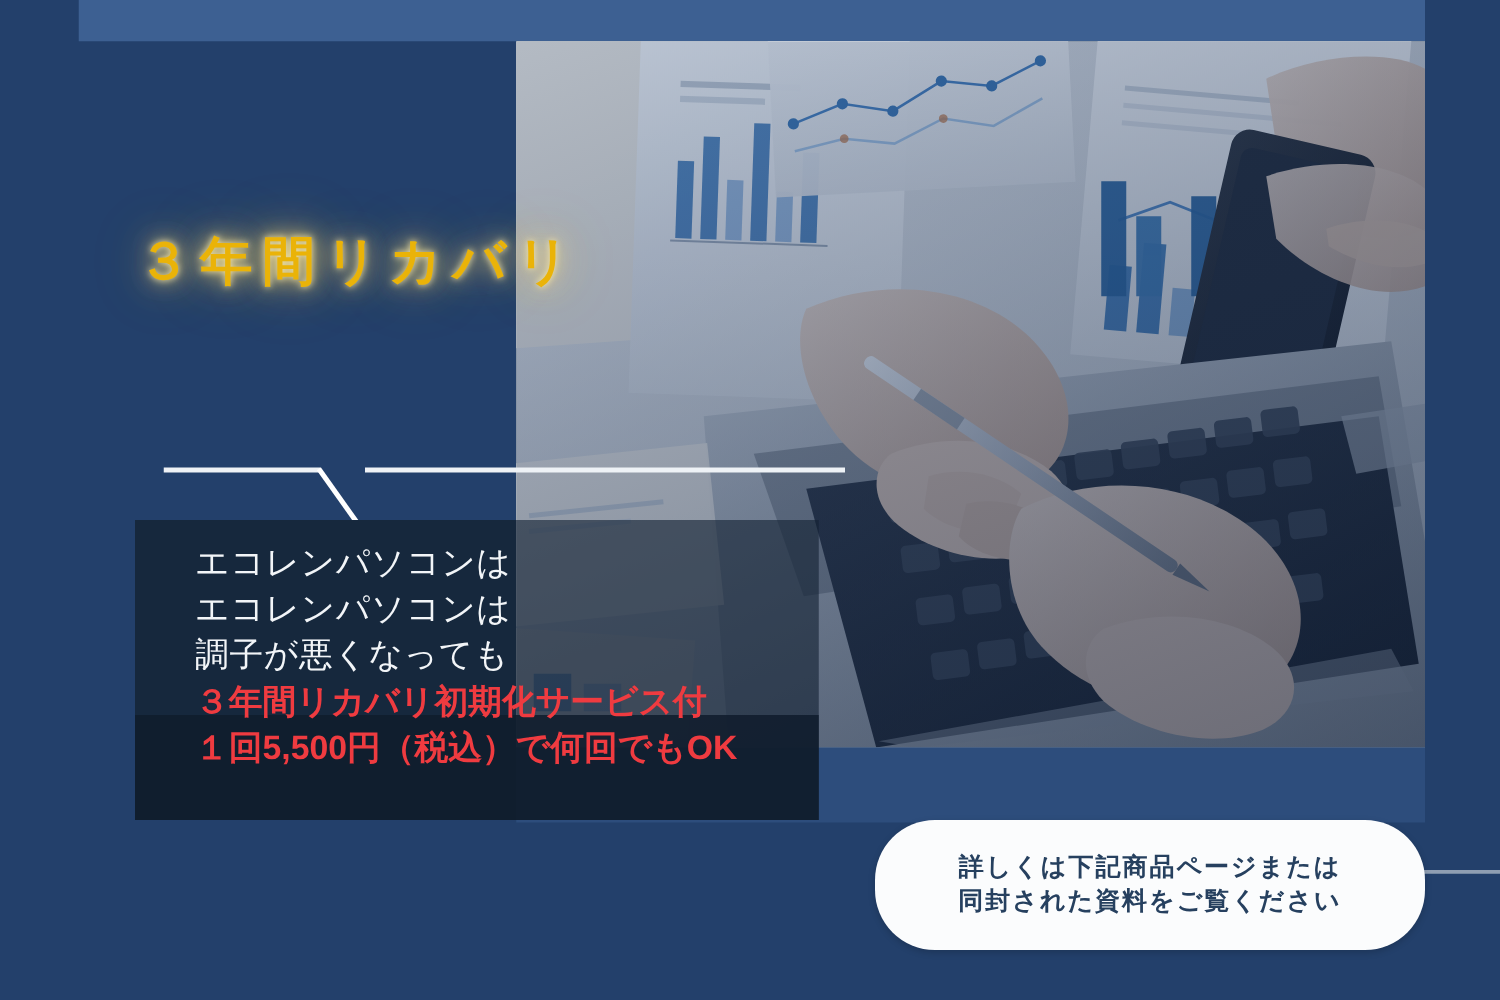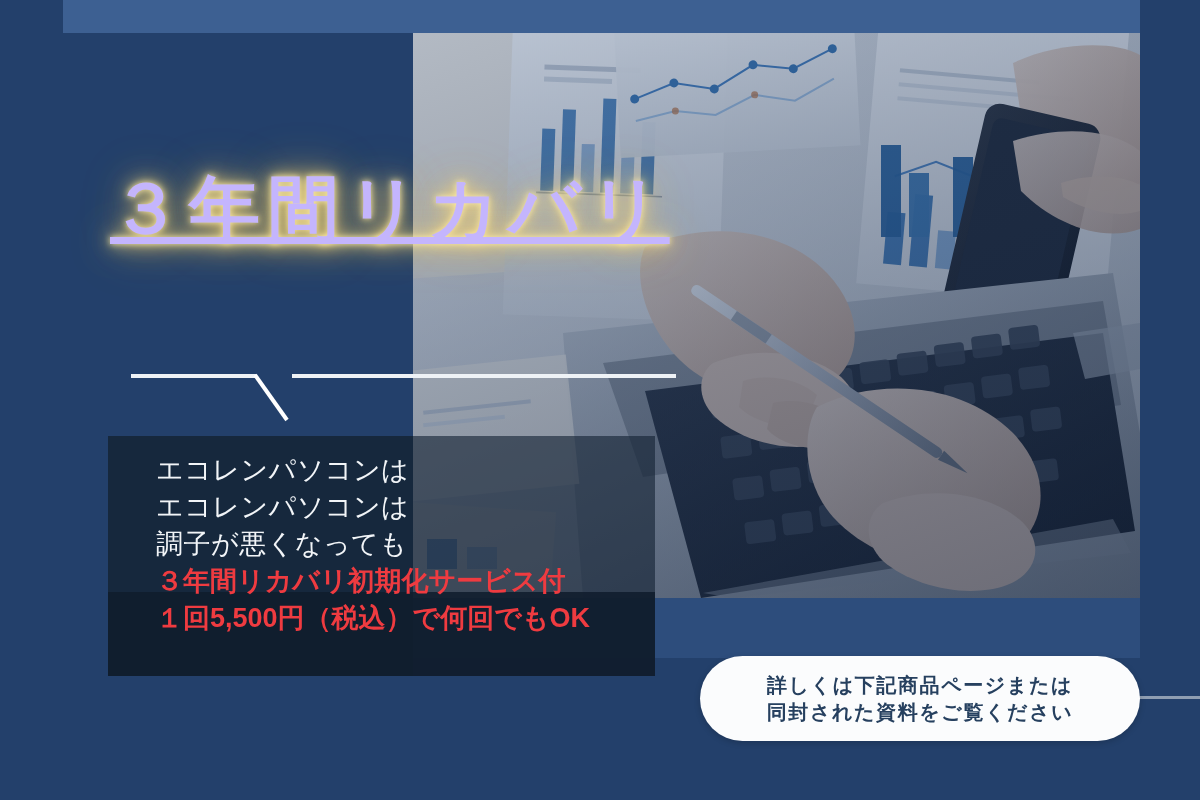--- a/index.html
+++ b/index.html
@@ -48,41 +48,40 @@
   }
 
   
   .headline {
     position:absolute;
     left:110px; top:163px;
     width:760px;
     z-index:6;
   }
   .headline .line {
-    font-size:71px;
+    font-size:42px;
     font-weight:700;
     letter-spacing:8px;
     line-height:92px;
-    color:#c4b5fd;
+    color:#eab308;
     white-space:nowrap;
     text-shadow:
       0 0 6px  rgba(255,238,170,.95),
       0 0 16px rgba(255,226,130,.85),
       0 0 30px rgba(255,210,90,.62),
       0 0 52px rgba(255,196,60,.40);
-    text-decoration: underline;
   }
 
   
   .divider { position:absolute; left:0; top:0; width:1200px; height:800px; z-index:6; pointer-events:none; }
 
   
   .info-box {
     position:absolute;
-    left:108px; top:436px;
+    left:108px; top:416px;
     width:660px; height:240px;
     z-index:7;
     border-radius:26px;
   }
   .info-box .panel-solid {
     position:absolute; left:0; top:0; width:305px; height:240px;
     background:#16283d;
   }
   .info-box .panel-trans {
     position:absolute; left:305px; top:0; width:242px; height:240px;
@@ -110,21 +109,21 @@
     color:#ef3b40;
     font-weight:700;
     letter-spacing:0px;
     font-size:27px;
   }
 
   
   .pill {
     position:absolute;
     left:700px; top:656px;
-    width:440px; height:85px;
+    width:440px; height:104px;
     background:#fbfcfd;
     border-radius:48px;
     z-index:8;
     display:flex;
     align-items:center;
     justify-content:center;
     flex-direction:column;
     box-shadow:0 2px 6px rgba(0,0,0,.18);
   }
   .pill .prow {

